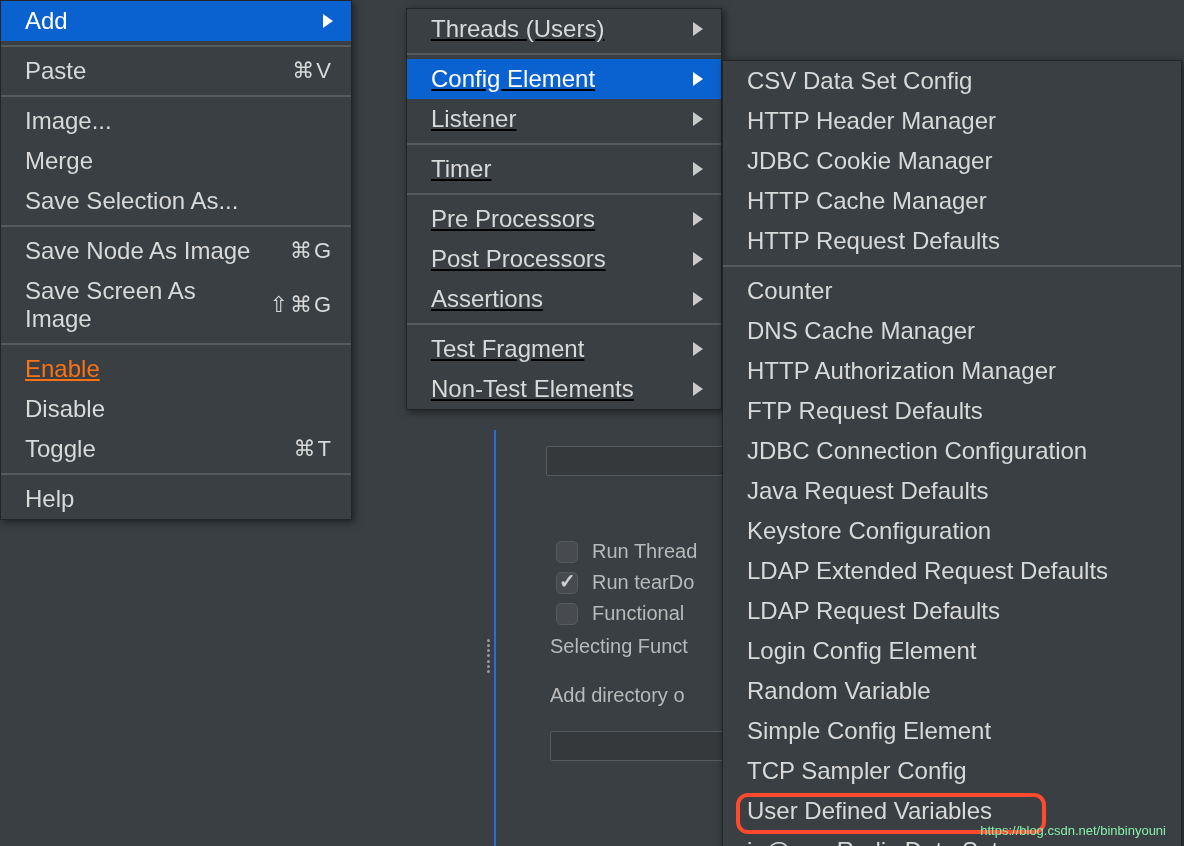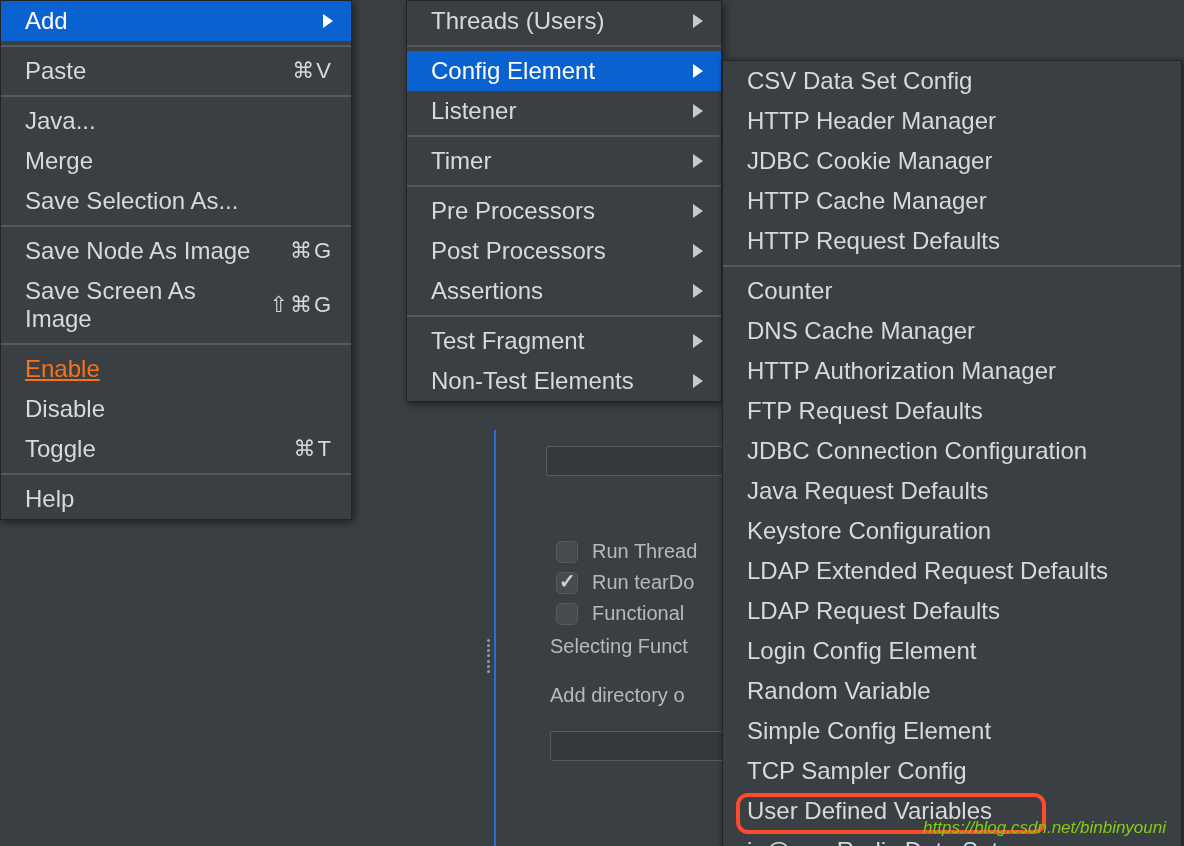--- a/index.html
+++ b/index.html
@@ -23,22 +23,23 @@
       border: 1px solid #222426;
       box-shadow: 2px 2px 8px rgba(0,0,0,0.5);
     }
     .menu1 {
       left: 0;
       top: 0;
       width: 352px;
     }
     .menu2 {
       left: 406px;
-      top: 0;
+      top: 8px;
       width: 316px;
+      text-decoration: underline;
     }
     .menu3 {
       left: 722px;
       top: 60px;
       width: 460px;
     }
     .menu-item {
       display: flex;
       align-items: center;
       justify-content: space-between;
@@ -121,23 +122,22 @@
       left: 2px;
       top: -4px;
       color: #d0d0d0;
       font-size: 20px;
       font-weight: bold;
     }
     .watermark {
       position: absolute;
       bottom: 8px;
       right: 18px;
-      color: #84cc16;
-      font-size: 17px;
-      font-style: italic;
+      color: #86efac;
+      font-size: 13px;
     }
     .highlight-box {
       position: absolute;
       border: 4px solid #ff4a2e;
       border-radius: 12px;
       pointer-events: none;
     }
     .dot-grip {
       position: absolute;
       left: 487px;
@@ -201,21 +201,21 @@
     <span>Add</span>
     <span class="arrow"></span>
   </div>
   <div class="menu-sep"></div>
   <div class="menu-item">
     <span>Paste</span>
     <span class="shortcut">⌘V</span>
   </div>
   <div class="menu-sep"></div>
   <div class="menu-item">
-    <span>Java...</span>
+    <span>Image...</span>
   </div>
   <div class="menu-item">
     <span>Merge</span>
   </div>
   <div class="menu-item">
     <span>Save Selection As...</span>
   </div>
   <div class="menu-sep"></div>
   <div class="menu-item">
     <span>Save Node As Image</span>

